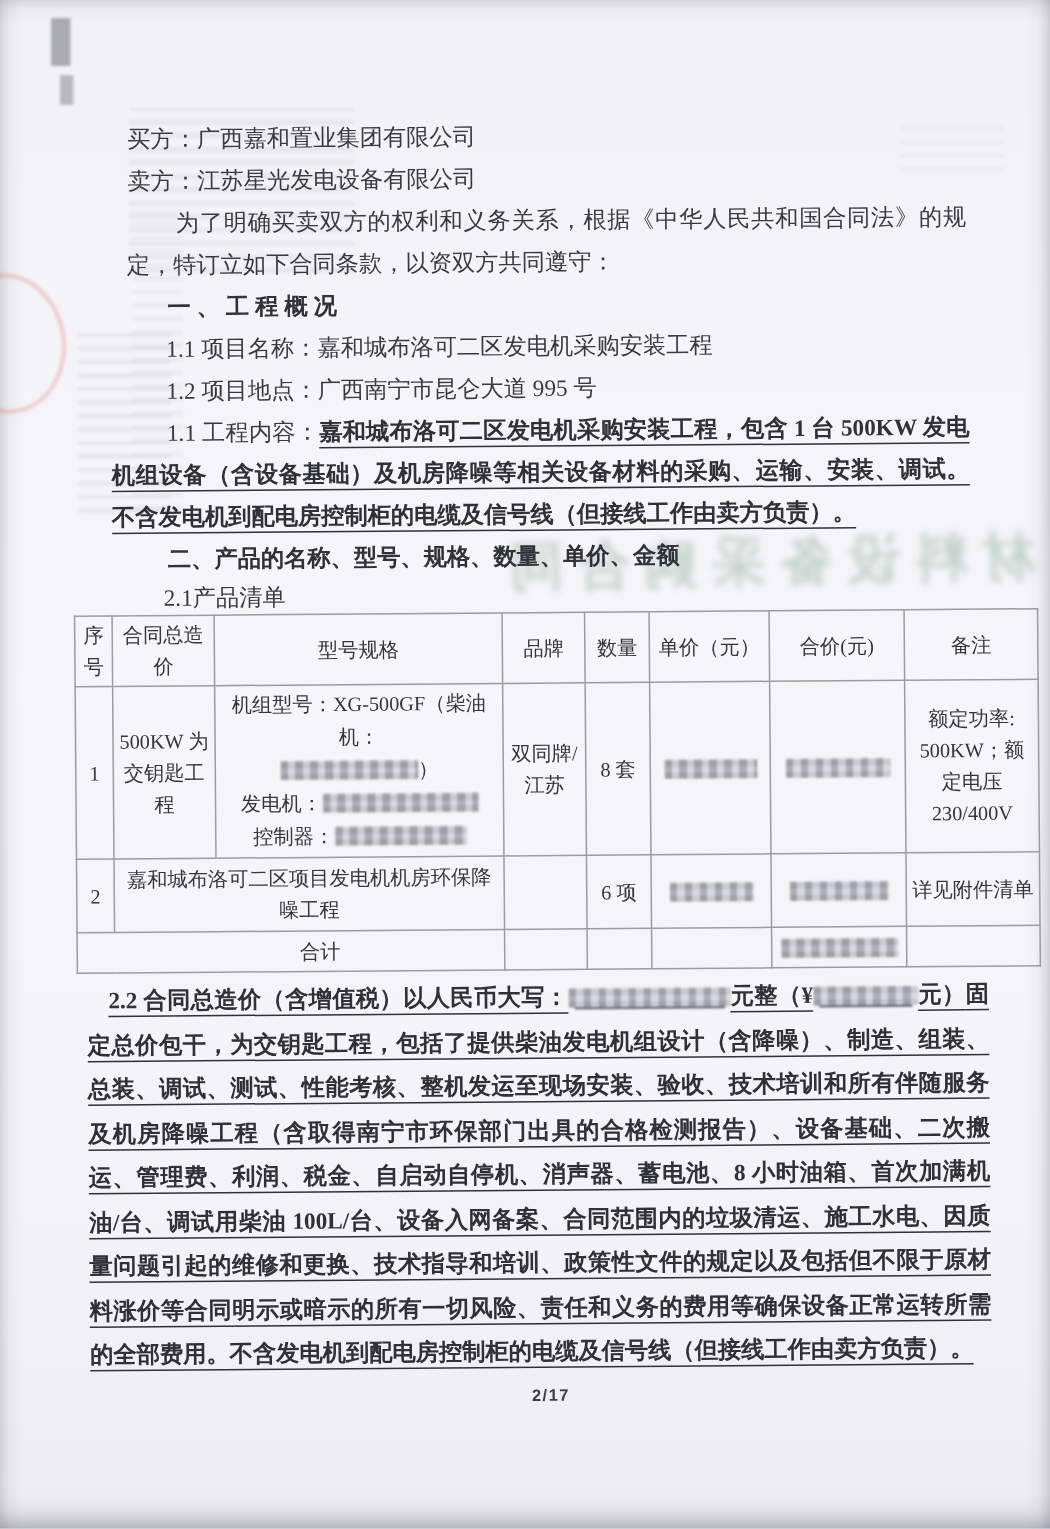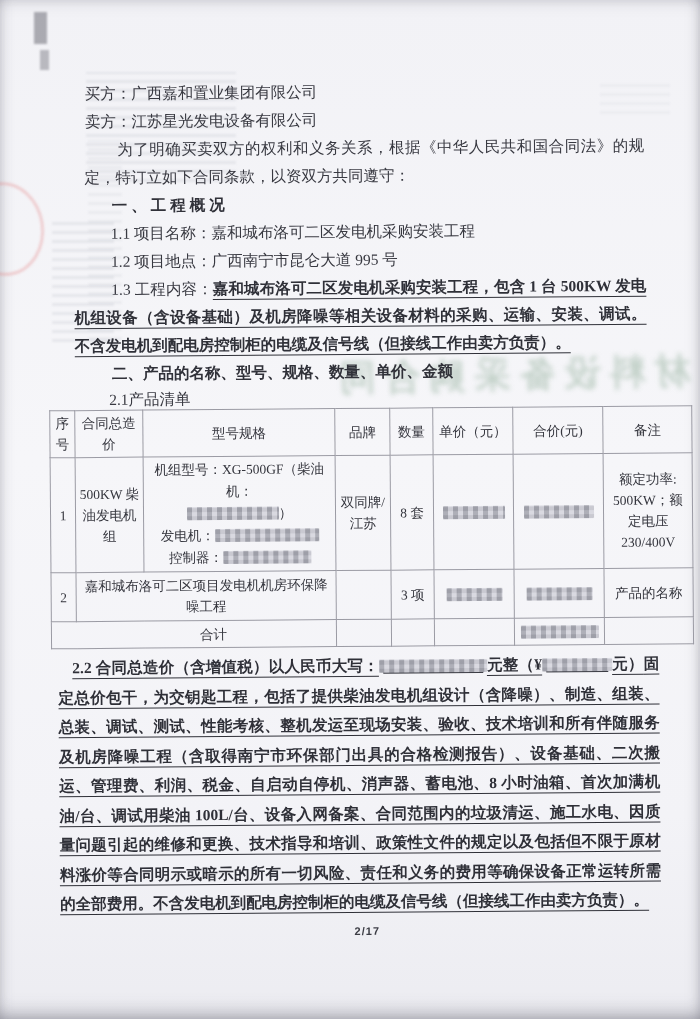--- a/index.html
+++ b/index.html
@@ -84,21 +84,21 @@
         <div>卖方：江苏星光发电设备有限公司</div>
       </div>
 
       <p class="preamble">为了明确买卖双方的权利和义务关系，根据《中华人民共和国合同法》的规定，特订立如下合同条款，以资双方共同遵守：</p>
 
       <div class="h1">一、工程概况</div>
 
       <div class="items">
         <p class="item">1.1 项目名称：嘉和城布洛可二区发电机采购安装工程</p>
         <p class="item">1.2 项目地点：广西南宁市昆仑大道 995 号</p>
-        <p class="item"><span>1.3 工程内容：</span><span class="u b">嘉和城布洛可二区发电机采购安装工程，包含 1 台 500KW 发电机组设备（含设备基础）及机房降噪等相关设备材料的采购、运输、安装、调试。不含发电机到配电房控制柜的电缆及信号线（但接线工作由卖方负责）。</span></p>
+        <p class="item"><span>1.1 工程内容：</span><span class="u b">嘉和城布洛可二区发电机采购安装工程，包含 1 台 500KW 发电机组设备（含设备基础）及机房降噪等相关设备材料的采购、运输、安装、调试。不含发电机到配电房控制柜的电缆及信号线（但接线工作由卖方负责）。</span></p>
       </div>
 
       <div class="h2">二、产品的名称、型号、规格、数量、单价、金额</div>
       <div class="sub21">2.1产品清单</div>
 
       <table class="products">
         <colgroup>
           <col style="width:25px">
             <col style="width:68px">
             <col style="width:192px">
@@ -114,49 +114,49 @@
           <th>合同总造价</th>
           <th>型号规格</th>
           <th>品牌</th>
           <th>数量</th>
           <th>单价（元）</th>
           <th>合价(元)</th>
           <th>备注</th>
         </tr>
         <tr style="height:89px">
           <td>1</td>
-          <td>500KW 柴油发电机组</td>
+          <td>500KW 为交钥匙工程</td>
           <td class="model">
             <span>机组型号：XG-500GF（柴油机：</span><br>
             <span class="redact" style="width:92px"></span><span>）</span><br>
             <span>发电机：</span><span class="redact" style="width:104px"></span><br>
             <span>控制器：</span><span class="redact" style="width:88px"></span>
           </td>
           <td>双同牌/江苏</td>
           <td class="vtop">8 套</td>
           <td>
                 <span class="redact rc" style="width:62px"></span>
               </td>
           <td>
                 <span class="redact rc" style="width:70px"></span>
               </td>
           <td class="remark">额定功率: 500KW；额定电压 230/400V</td>
         </tr>
         <tr style="height:49px">
           <td>2</td>
           <td colspan="2">嘉和城布洛可二区项目发电机机房环保降噪工程</td>
           <td></td>
-          <td class="vtop">3 项</td>
+          <td class="vtop">6 项</td>
           <td>
                 <span class="redact rc" style="width:56px"></span>
               </td>
           <td>
                 <span class="redact rc" style="width:66px"></span>
               </td>
-          <td class="remark">产品的名称</td>
+          <td class="remark">详见附件清单</td>
         </tr>
         <tr style="height:27px">
           <td colspan="3" style="padding-left:42px">合计</td>
           <td></td>
           <td></td>
           <td></td>
           <td>
                 <span class="redact rc" style="width:78px"></span>
               </td>
           <td></td>

